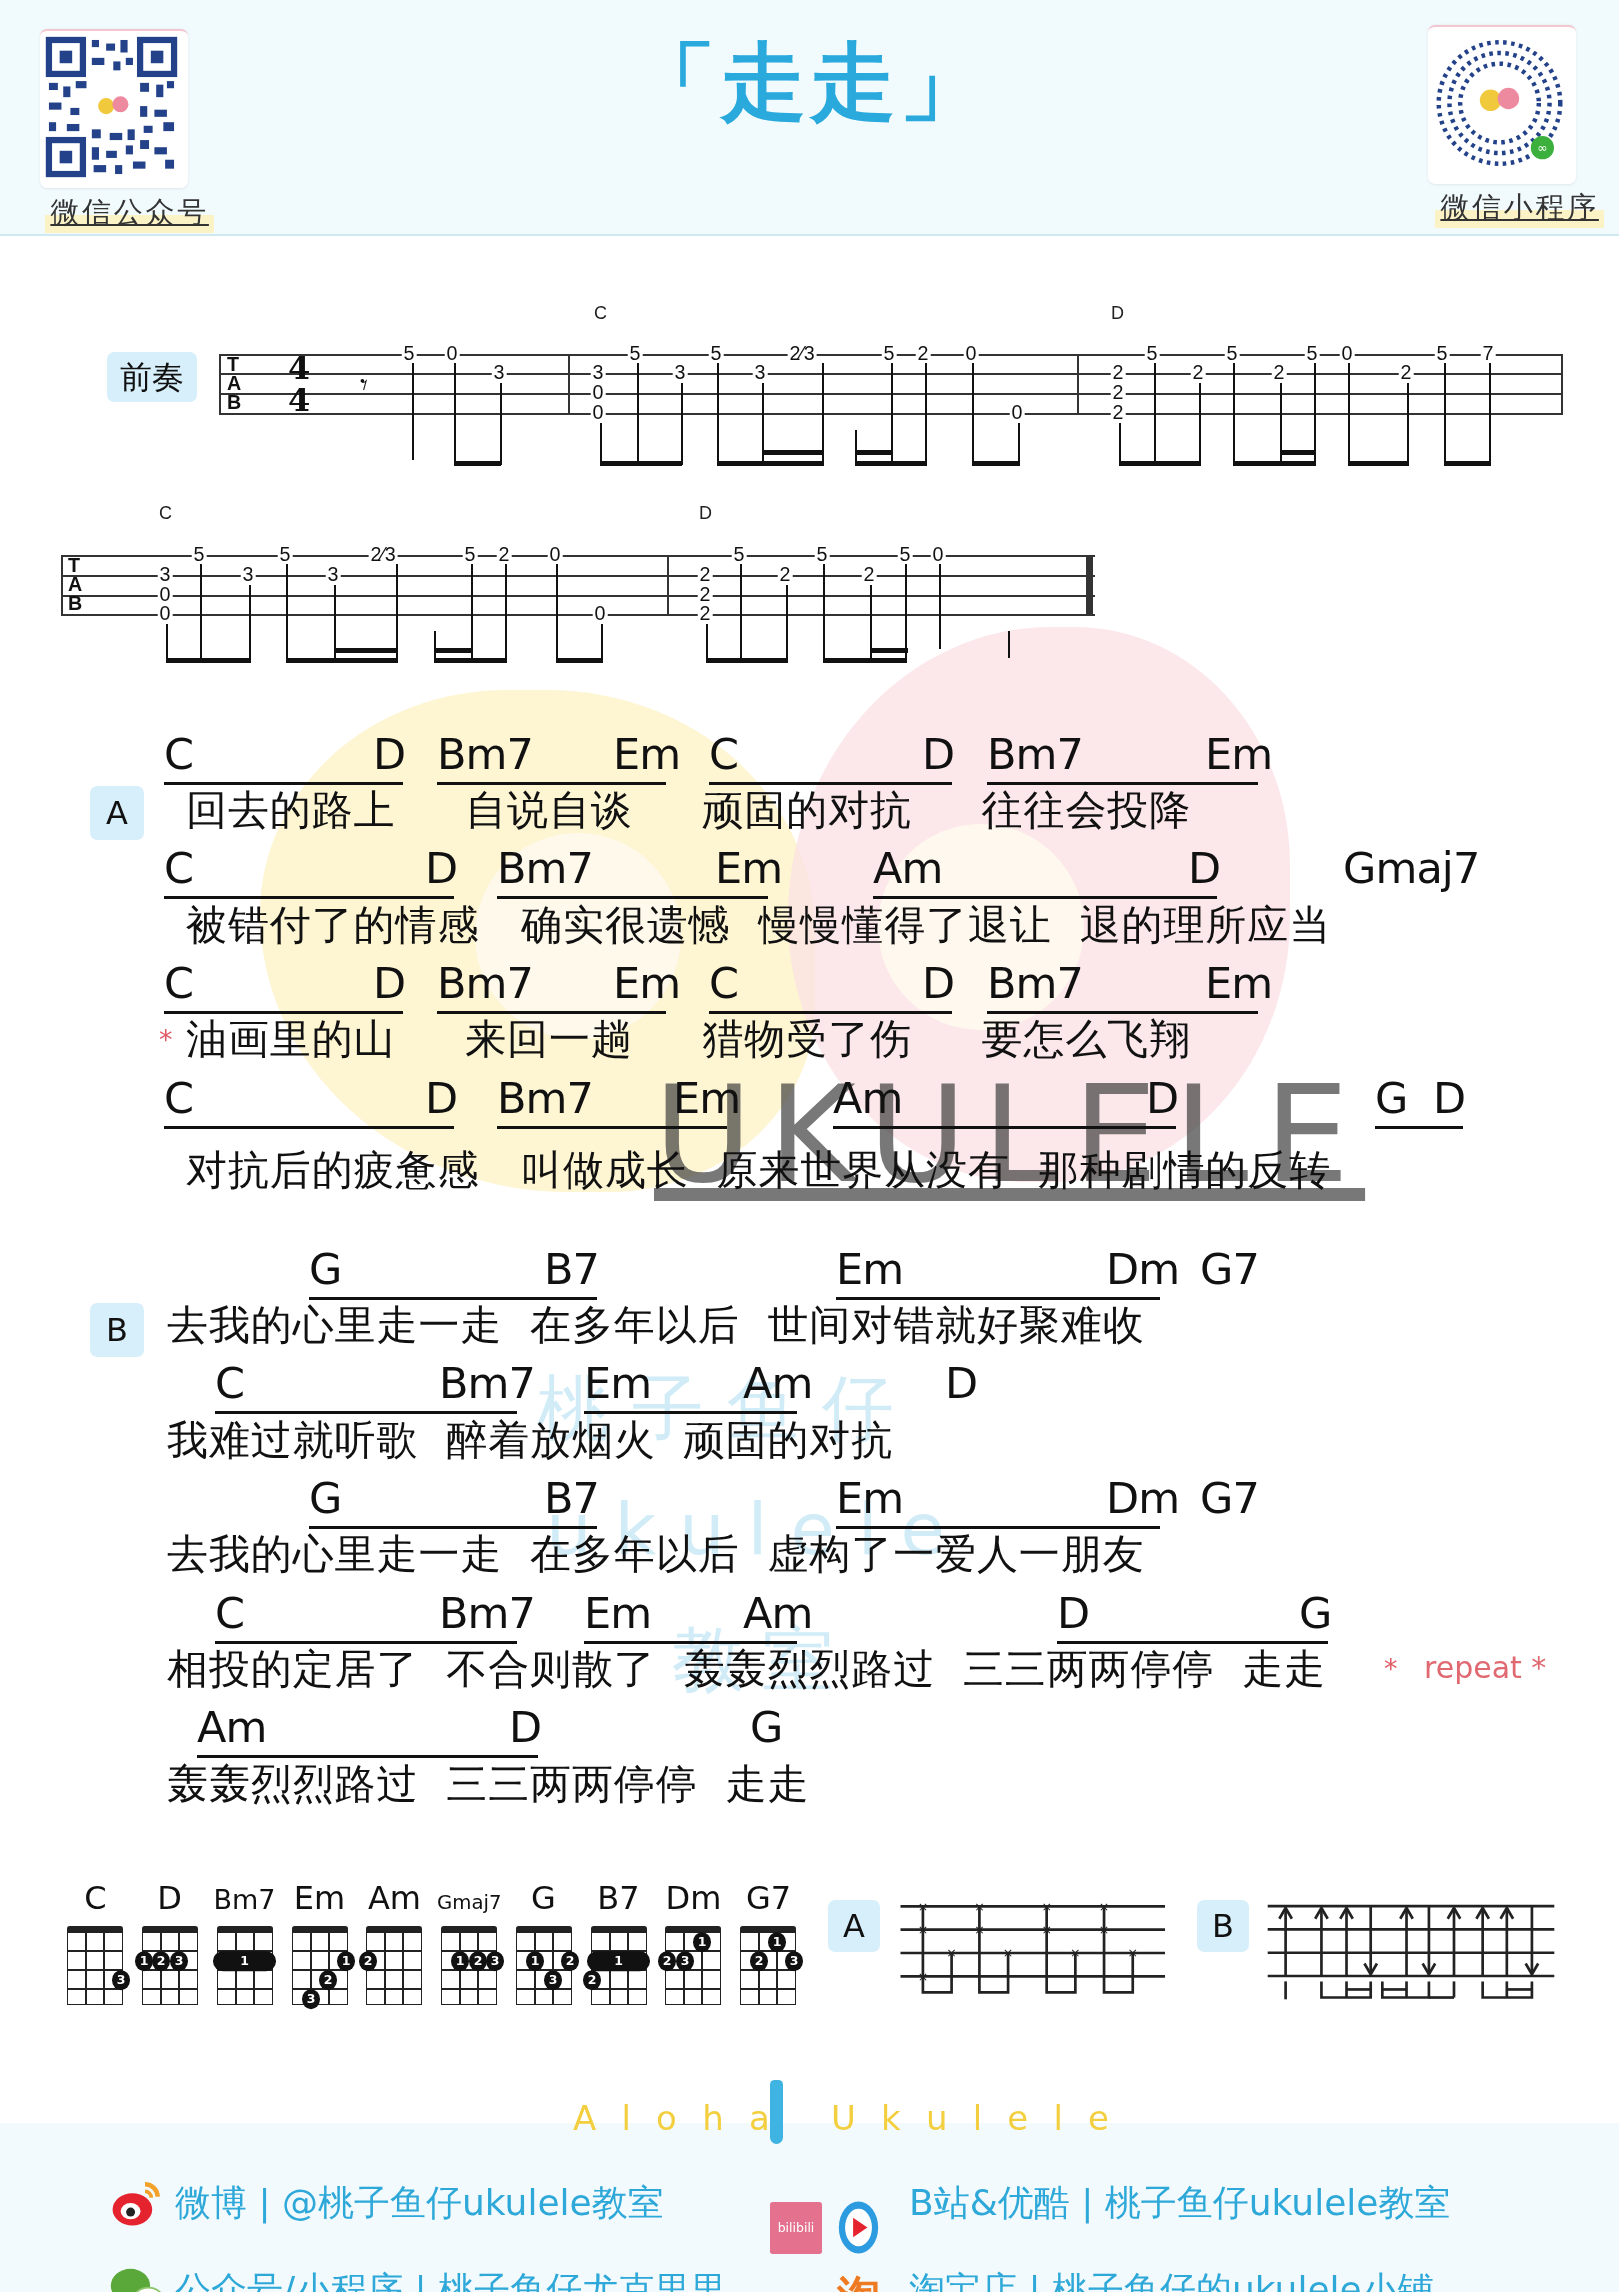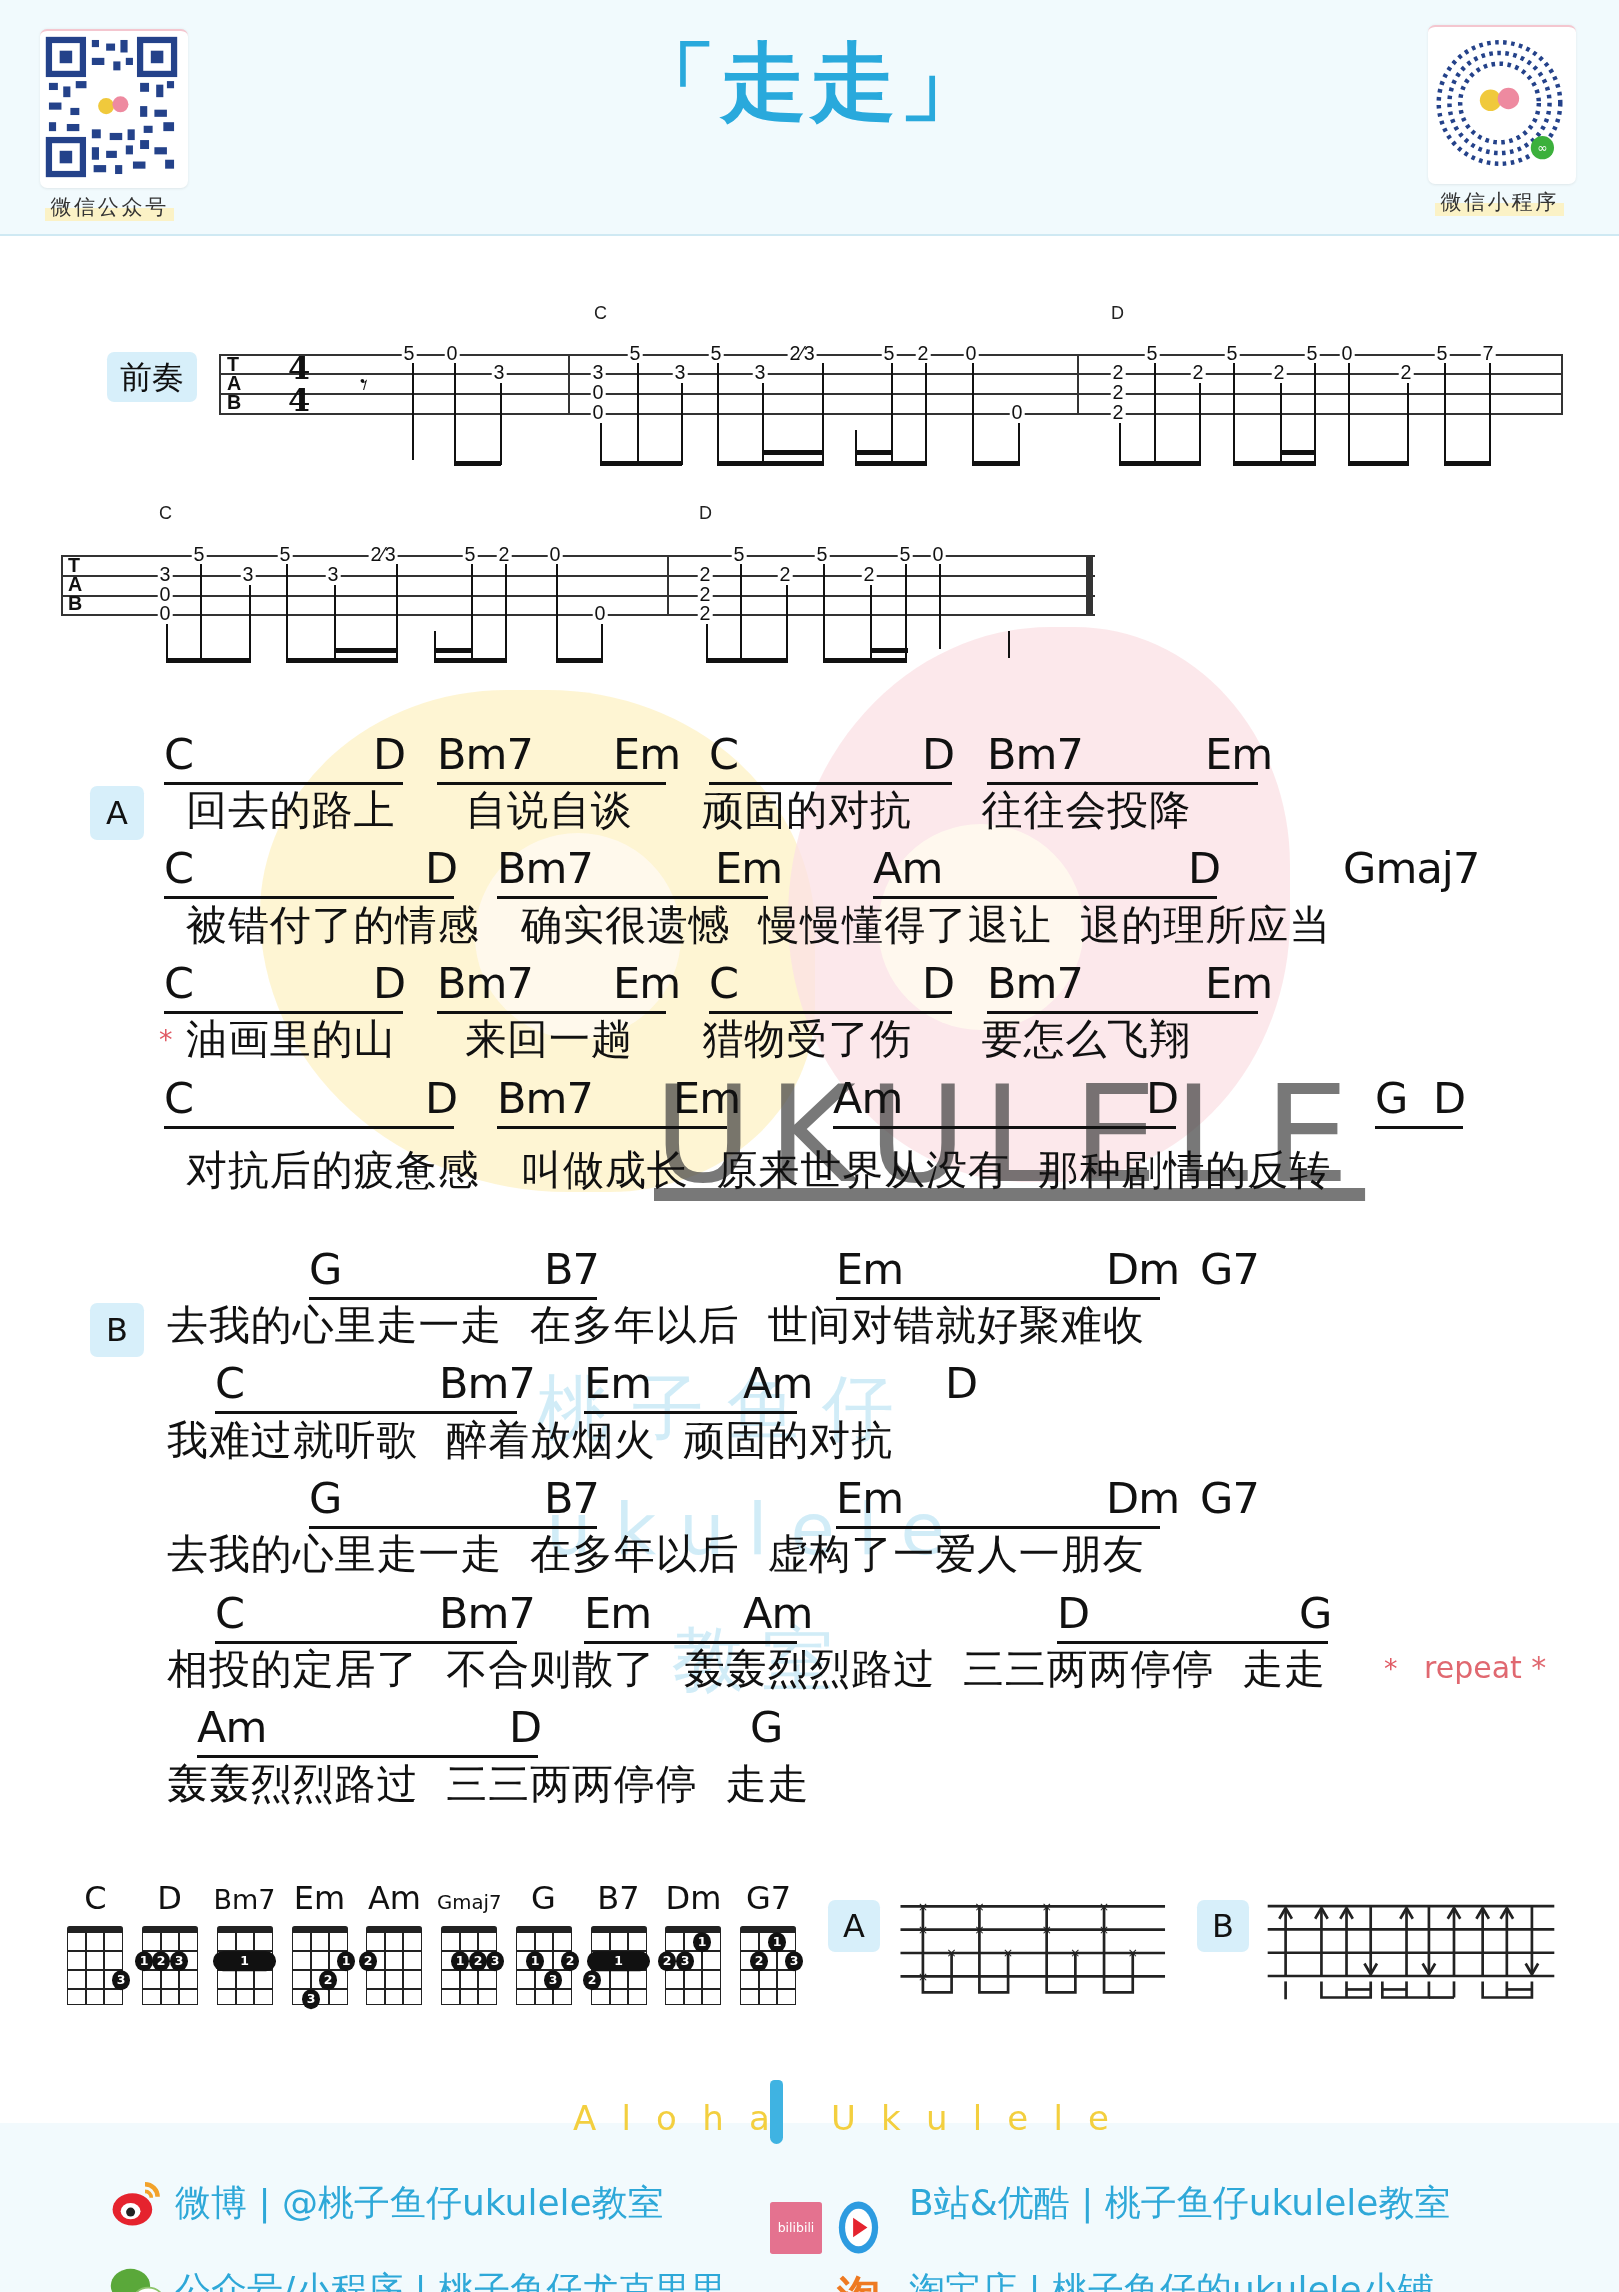--- a/index.html
+++ b/index.html
@@ -1,21 +1,21 @@
 <!DOCTYPE html>
 <html style="font-size:14.3px"><head>
 <meta charset="utf-8">
 <style>
   * { box-sizing: border-box; margin: 0; padding: 0; }
   body { width: 1619px; height: 2293px; position: relative; background: #ffffff; font-family: "DejaVu Sans", sans-serif; overflow: hidden; color: #111; }
   .abs { position: absolute; }
   
   #header { position: absolute; left: 0; top: 0; width: 1619px; height: 236px; background: #f1fafd; border-bottom: 2.7px solid #cfe9f3; }
   .qr { position: absolute; width: 148px; height: 159px; background: #fff; border-radius: 7.2px; border-top: 2.7px solid #f4c6cf; box-shadow: 0 0.9px 2.7px rgba(0,0,0,0.08); }
-  .qr-label { position: absolute; font-size: 21px; color: #333; letter-spacing: 2.7px; background: linear-gradient(to bottom, transparent 55%, #fbf2c6 55%); padding: 0 5.4px; }
+  .qr-label { position: absolute; font-size: 29px; color: #333; letter-spacing: 2.7px; background: linear-gradient(to bottom, transparent 55%, #fbf2c6 55%); padding: 0 5.4px; text-decoration: underline; }
   #title { position: absolute; left: 0; width: 1619px; top: 25px; text-align: center; font-size: 86px; color: #29a9dc; font-weight: bold; letter-spacing: 3.6px; }
   .meta { position: absolute; left: 0; width: 1619px; text-align: center; color: #3aa7d6; font-size: 25px; font-weight: bold; }
   
   .staff-line { position: absolute; height: 1.8px; background: #333; }
   .bar { position: absolute; width: 1.8px; background: #333; }
   .tabnum { position: absolute; font-family: "Liberation Sans", sans-serif; font-size: 19.7px; background: #fff; padding: 0 1.8px; line-height: 19.7px; transform: translate(-50%, -50%); }
   .stem { position: absolute; width: 1.8px; background: #111; }
   .beam { position: absolute; height: 4.5px; background: #111; }
   .chord-small { position: absolute; font-size: 18px; font-family: "Liberation Sans", sans-serif; color: #222; }
   .sec-label { position: absolute; background: #d7effa; border-radius: 7.2px; font-size: 32px; color: #111; text-align: center; }

